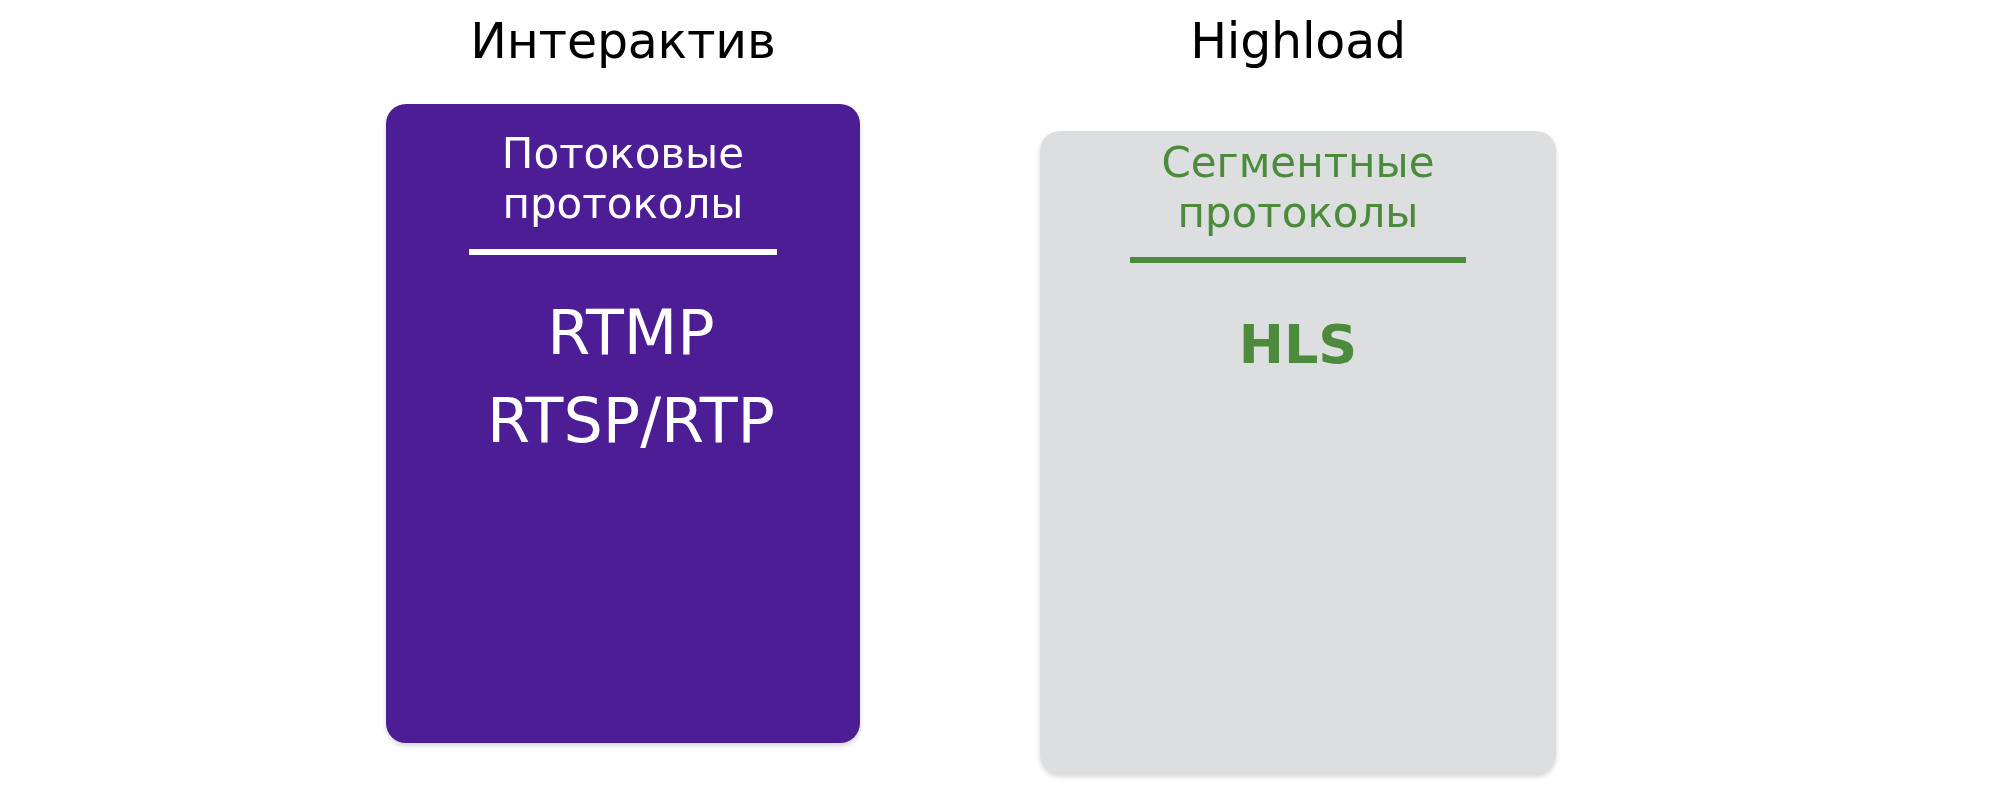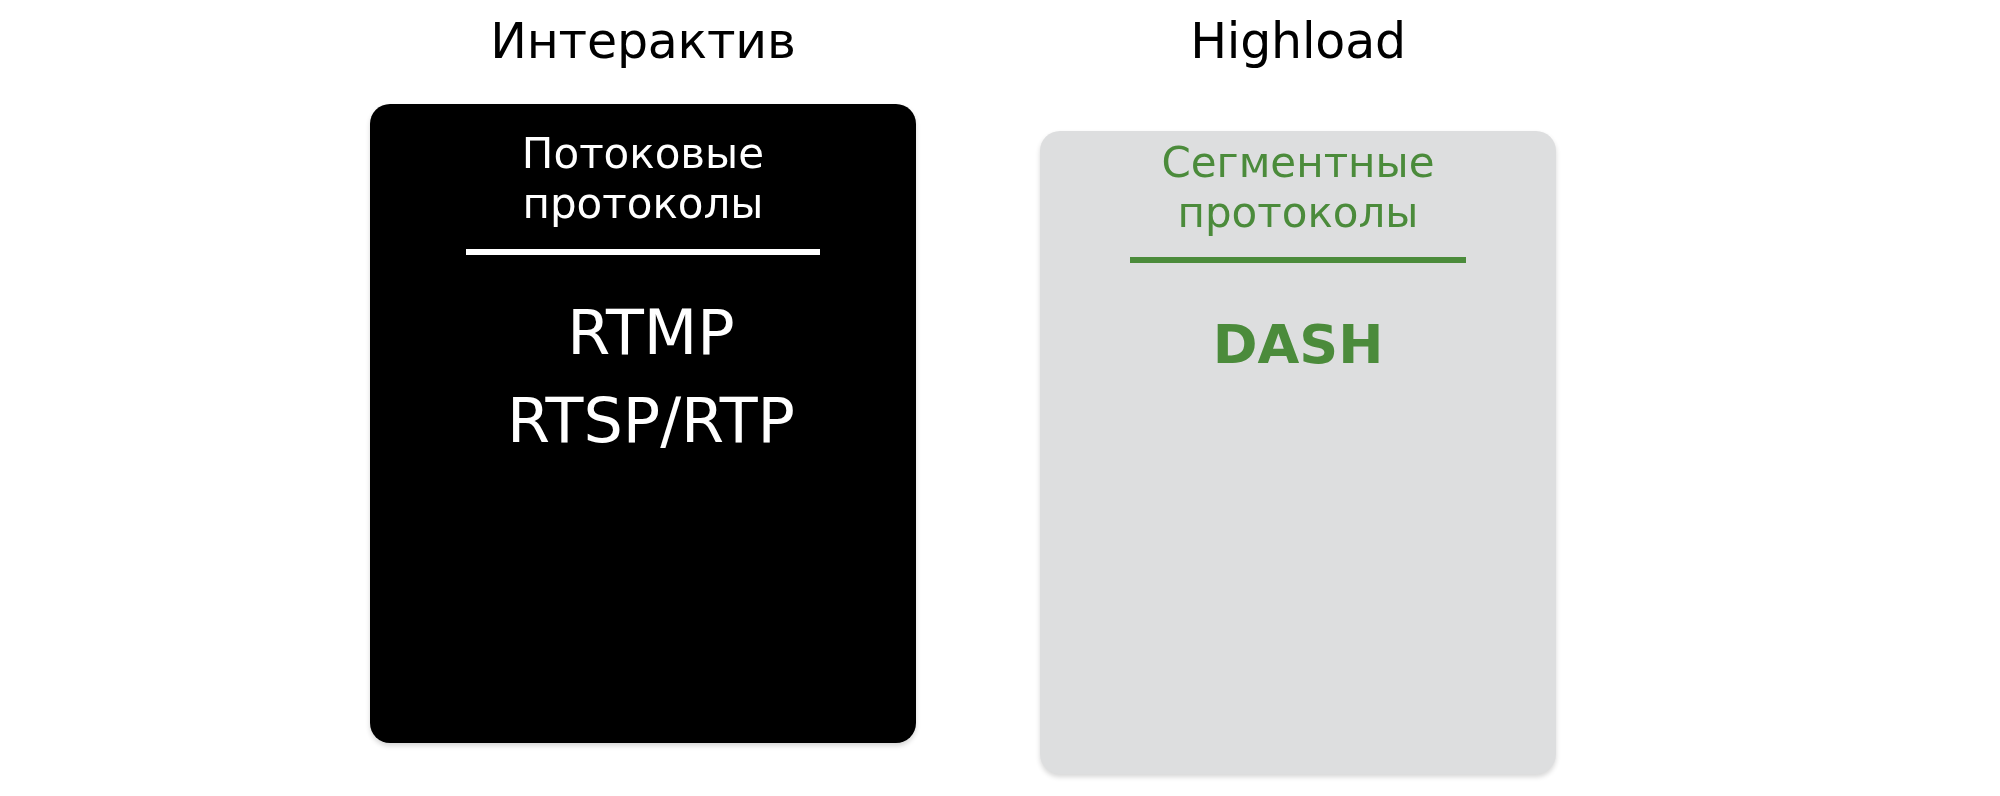--- a/index.html
+++ b/index.html
@@ -25,22 +25,22 @@
   
   .column {
     position: absolute;
     top: 0;
     display: flex;
     flex-direction: column;
     align-items: center;
   }
 
   .column-interactive {
-    left: 370px;
-    width: 546px;
+    left: 386px;
+    width: 474px;
   }
 
   .column-highload {
     left: 1040px;
     width: 516px;
     gap: 32px;
   }
 
   
   .column-title {
@@ -61,21 +61,21 @@
     width: 100%;
     border-radius: 20px;
     position: relative;
     display: flex;
     flex-direction: column;
     align-items: center;
     box-shadow: 0 3px 5px rgba(0, 0, 0, 0.16);
   }
 
   .card-green {
-    background: #000000;
+    background: #4c1d95;
     height: 639px;
     margin-top: 29px;
   }
 
   .card-gray {
     background: #dddedf;
     height: 643px;
     margin-top: 24px;
   }
 
@@ -182,19 +182,19 @@
     <h2 class="column-title">Highload</h2>
 
     <div class="card card-gray">
 
       <p class="card-subtitle">Сегментные
 протоколы</p>
 
       <hr class="card-divider">
 
       <ul class="protocol-list">
-        <li class="protocol-item">DASH</li>
+        <li class="protocol-item">HLS</li>
       </ul>
 
     </div>
   </div>
 
 </div>
 
 </body></html>

